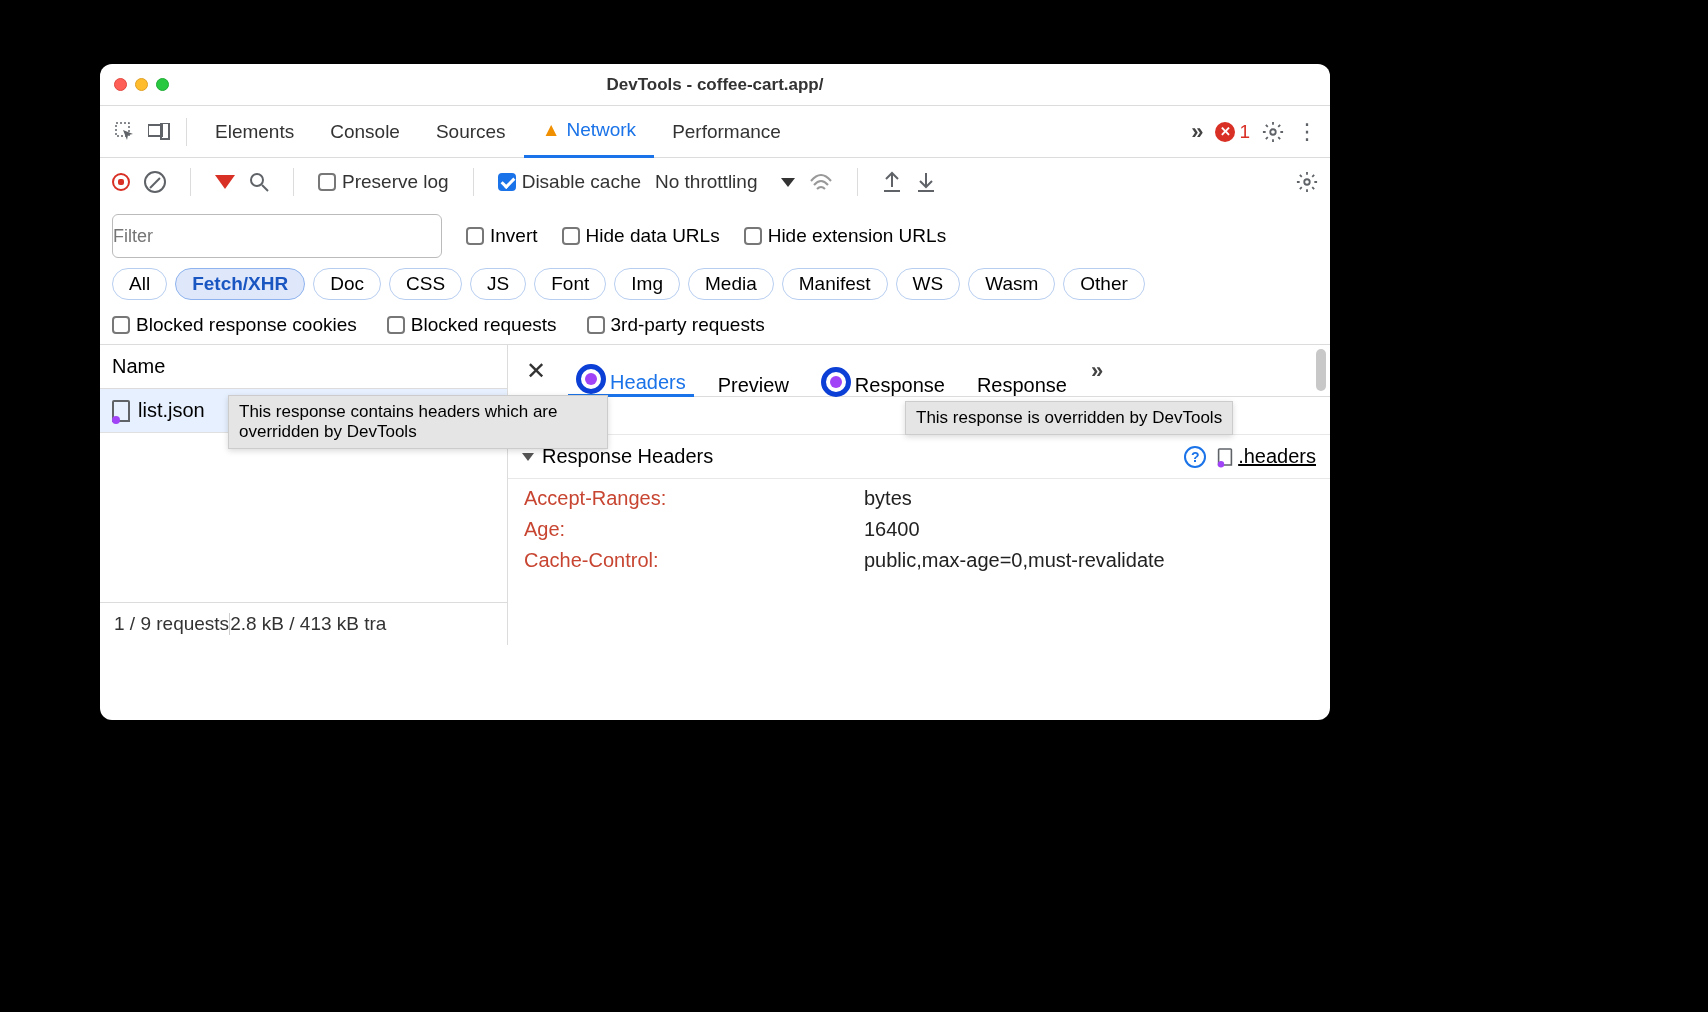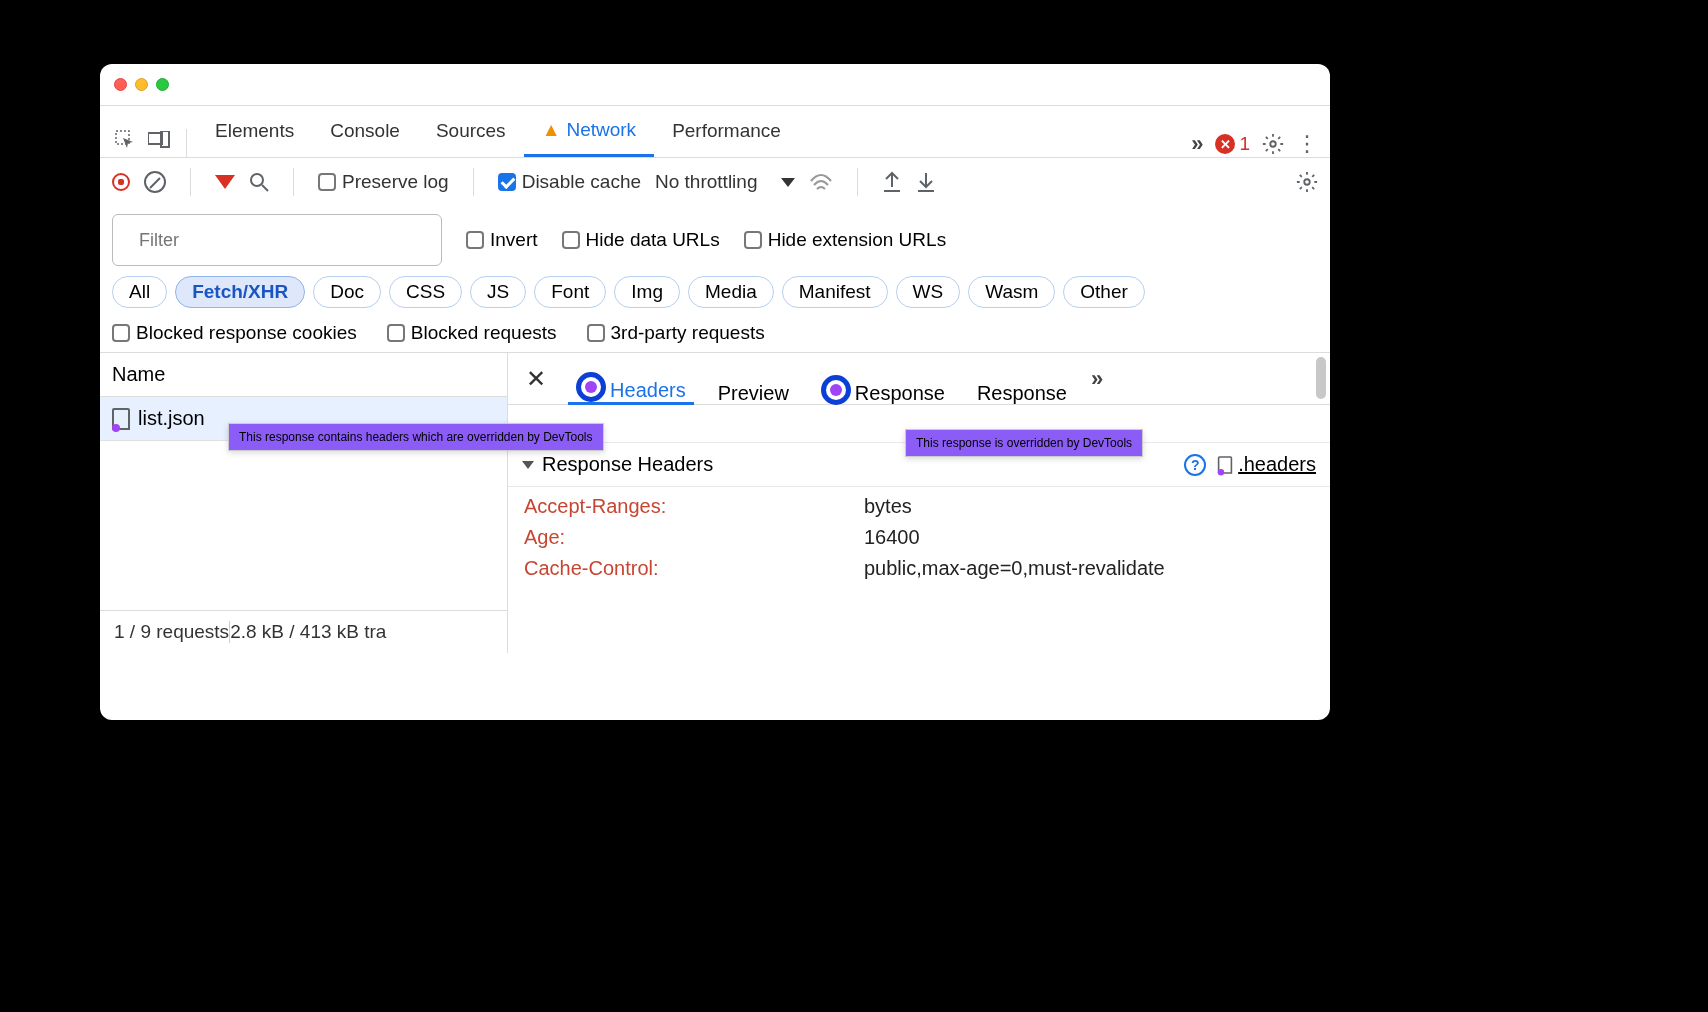--- a/index.html
+++ b/index.html
@@ -9,21 +9,21 @@
   background: #fff; border-radius: 12px; overflow: hidden;
   box-shadow: 0 15px 50px rgba(0,0,0,.45);
 }
 .titlebar { height: 42px; display:flex; align-items:center; padding:0 14px; border-bottom:1px solid #dcdcdc; position:relative; }
 .traffic { display:flex; gap:8px; }
 .dot { width:13px; height:13px; border-radius:50%; }
 .dot.red { background:#ff5f57; border:1px solid #e2463f; }
 .dot.yellow { background:#ffbd2e; border:1px solid #dfa023; }
 .dot.green { background:#28c940; border:1px solid #1eab33; }
 .titlebar-title { position:absolute; left:0; right:0; text-align:center; font-size:17px; font-weight:600; color:#333; pointer-events:none;}
-.tabs-row { height:52px; display:flex; align-items:flex-end; border-bottom:1px solid #dcdcdc; padding:0 8px; }
+.tabs-row { height:52px; display:flex; align-items:center; border-bottom:1px solid #dcdcdc; padding:0 8px; }
 .tabs-row .icon-btn { width:34px; height:34px; display:flex; align-items:center; justify-content:center; color:#5f6368; }
 .vr { width:1px; height:28px; background:#dcdcdc; margin:0 10px; }
 .tab { padding:0 18px; height:52px; display:flex; align-items:center; font-size:19px; color:#333; cursor:pointer; gap:6px;}
 .tab.active { color:#1a73e8; border-bottom:3px solid #1a73e8; }
 .tabs-right { margin-left:auto; display:flex; align-items:center; gap:12px; padding-right:4px;}
 .chevrons { font-size:22px; color:#444; font-weight:600;}
 .err-badge { display:flex; align-items:center; gap:4px; color:#d93025; font-size:19px;}
 .err-badge .circle { width:20px;height:20px;border-radius:50%;background:#d93025;display:flex;align-items:center;justify-content:center;color:#fff;font-weight:700;font-size:13px;}
 .toolbar { height:48px; display:flex; align-items:center; padding:0 12px; gap:14px; font-size:19px; color:#333;}
 .rec-btn { width:18px;height:18px;border:2px solid #d93025;border-radius:50%;position:relative;}
@@ -31,21 +31,21 @@
 .clear-btn { width:22px;height:22px;border:2px solid #5f6368;border-radius:50%;position:relative;}
 .clear-btn::after{content:"";position:absolute;left:2px;right:2px;top:50%;height:2px;background:#5f6368;transform:rotate(-45deg);}
 .funnel { width:0;height:0;border-left:10px solid transparent;border-right:10px solid transparent;border-top:14px solid #d93025;}
 .search-icon { font-size:20px;color:#5f6368;}
 .chk { width:18px;height:18px;border:2px solid #777;border-radius:4px;display:inline-block;vertical-align:-3px;margin-right:6px;}
 .chk.checked { background:#1a73e8;border-color:#1a73e8;position:relative;}
 .chk.checked::after{content:"";position:absolute;left:4px;top:0px;width:5px;height:10px;border:solid #fff;border-width:0 3px 3px 0;transform:rotate(45deg);}
 .select { display:flex;align-items:center;gap:24px;}
 .select .arrow{width:0;height:0;border-left:7px solid transparent;border-right:7px solid transparent;border-top:9px solid #333;}
 .filter-row { padding:8px 12px 4px; display:flex; align-items:center; gap:24px; font-size:19px;}
-.filter-input { width:330px; height:52px; border:1px solid #bbb; border-radius:6px; padding:0 26px; font-size:18px; color:#777;}
+.filter-input { width:330px; height:44px; border:1px solid #bbb; border-radius:6px; padding:0 0; font-size:18px; color:#777;}
 .chips { padding:6px 12px; display:flex; flex-wrap:wrap; gap:8px; }
 .chip { border:1px solid #b8cef0; border-radius:16px; padding:4px 16px; font-size:19px; cursor:pointer;}
 .chip.active { background:#dfe8fb; border-color:#8fb3ee; color:#1a56c2; font-weight:600;}
 .checks-row { padding:8px 12px; display:flex; gap:30px; font-size:19px; border-bottom:1px solid #dcdcdc;}
 .main { display:flex; height:300px; position:relative;}
 .sidebar { width:408px; border-right:1px solid #dcdcdc; display:flex; flex-direction:column;}
 .sidebar-header { padding:10px 12px; font-size:20px; border-bottom:1px solid #dcdcdc;}
 .file-row { padding:10px 12px; display:flex; align-items:center; gap:8px; background:#e6f0fe; border-bottom:1px solid #e0e0e0; font-size:20px;}
 .file-icon { width:18px;height:22px;border:2px solid #5f6368;border-radius:2px 2px 0 0;position:relative;}
 .file-icon::after{content:"";position:absolute;left:-2px;bottom:-4px;width:8px;height:8px;background:#a143f7;border-radius:50%;}
@@ -60,35 +60,36 @@
 .ring::after{content:"";width:12px;height:12px;background:#a143f7;border-radius:50%;}
 .section-header { padding:10px 14px; display:flex; align-items:center; font-size:20px; border-bottom:1px solid #e8e8e8;}
 .section-header .tri{width:0;height:0;border-left:6px solid transparent;border-right:6px solid transparent;border-top:8px solid #555;margin-right:8px;}
 .section-header .right{margin-left:auto;display:flex;align-items:center;gap:10px;}
 .help-icon{width:22px;height:22px;border:2px solid #1a73e8;border-radius:50%;color:#1a73e8;font-size:14px;display:flex;align-items:center;justify-content:center;font-weight:700;}
 .headers-link{text-decoration:underline;font-size:20px;display:flex;align-items:center;gap:4px;}
 .headers-list { padding:8px 16px; font-family:ui-monospace,Menlo,monospace; font-size:20px;}
 .hrow { display:flex; margin-bottom:8px;}
 .hkey { color:#c74531; width:340px;}
 .hval { color:#222;}
-.tooltip { position:absolute; background:#8b5cf6; border:1px solid #ccc; padding:6px 10px; font-size:12px; box-shadow:0 2px 6px rgba(0,0,0,.15); max-width:380px; z-index:10;margin-top:20px;}
+.tooltip { position:absolute; background:#e5e5e5; border:1px solid #ccc; padding:6px 10px; font-size:17px; box-shadow:0 2px 6px rgba(0,0,0,.15); max-width:380px; z-index:10;}
 .scrollbar-thumb { position:absolute; right:4px; top:4px; width:10px; height:42px; background:#c8c8c8; border-radius:5px;}
 svg { display:block; }
 </style>
 </head>
 <body>
 
 <div class="window">
 
   <div class="titlebar">
     <div class="traffic">
       <div class="dot red"></div>
       <div class="dot yellow"></div>
       <div class="dot green"></div>
     </div>
+    <div class="titlebar-title">DevTools - coffee-cart.app/</div>
   </div>
 
   <div class="tabs-row">
     <div class="icon-btn">
       <svg width="20" height="20" viewBox="0 0 20 20">
           <rect x="1" y="1" width="13" height="13" fill="none" stroke="#5f6368" stroke-width="1.5" stroke-dasharray="2 2"></rect>
           <path d="M8 8 L18 12 L13 13 L12 18 Z" fill="#5f6368"></path>
         </svg>
     </div>
     <div class="icon-btn">

